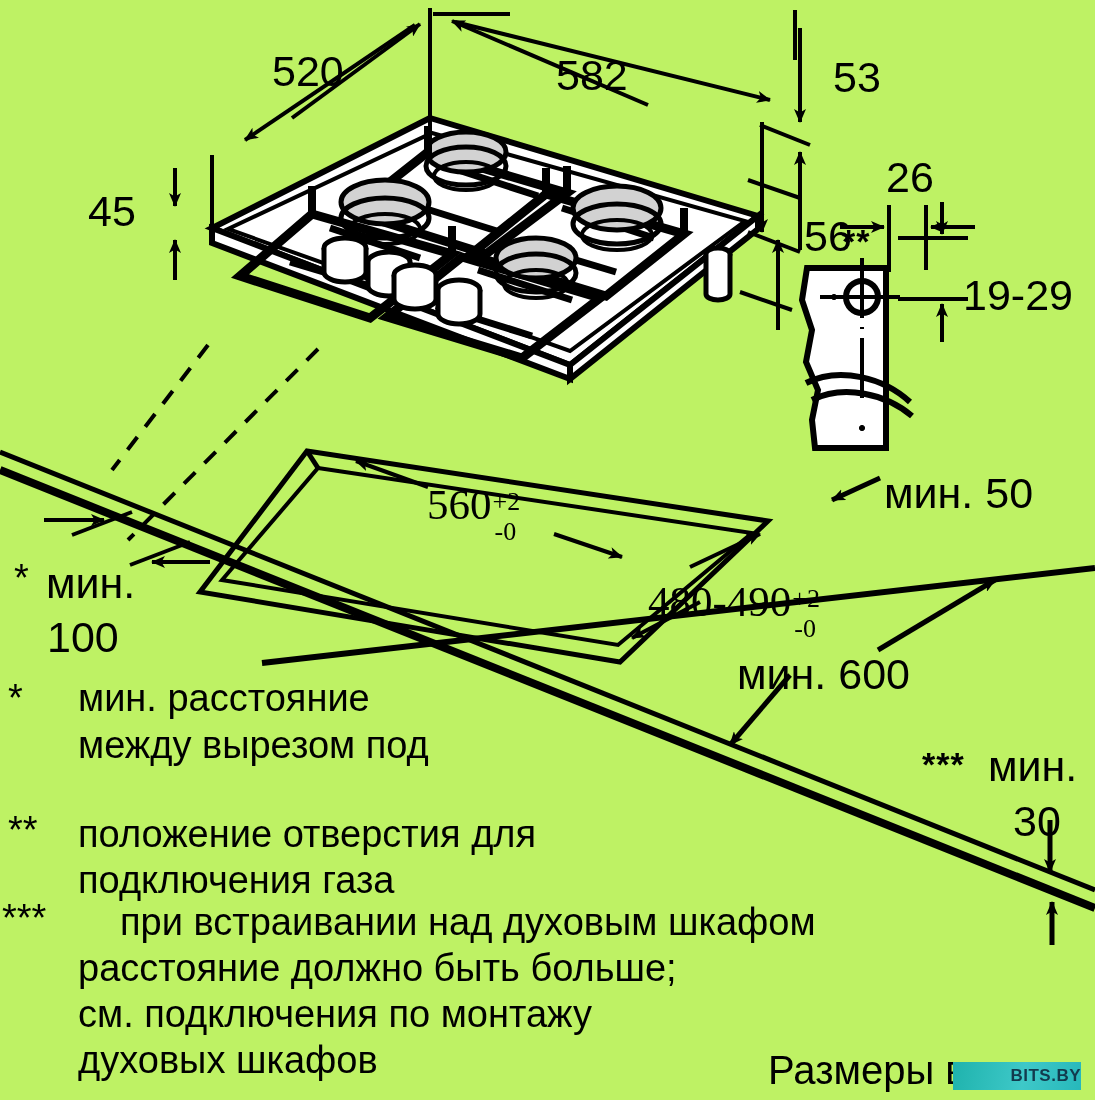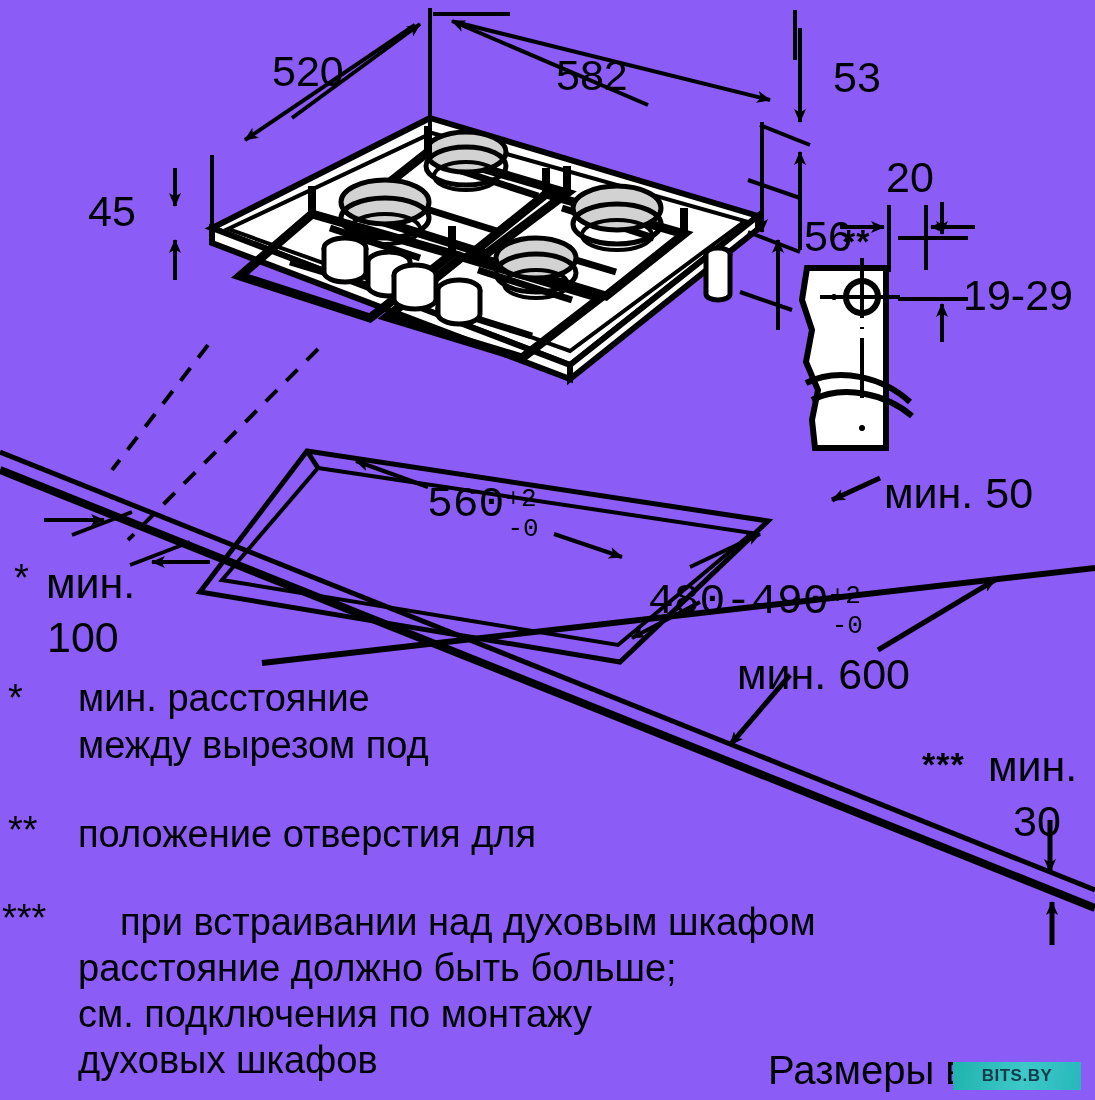--- a/index.html
+++ b/index.html
@@ -8,21 +8,21 @@
     background: #ffffff;
   }
   body {
     font-family: "Liberation Sans", sans-serif;
     color: #000000;
   }
   #page {
     position: relative;
     width: 1095px;
     height: 1100px;
-    background: #8b5cf6;
+    background: #bef264;
     overflow: hidden;
   }
   #diagram-svg {
     position: absolute;
     left: 0;
     top: 0;
     width: 1095px;
     height: 1100px;
   }
   .lbl {
@@ -33,21 +33,21 @@
     color: #000;
   }
   
   .dim {
     font-size: 43px;
     letter-spacing: 0px;
   }
   .tol-wrap {
     position: absolute;
     white-space: nowrap;
-    font-family: Liberation Mono, monospace;
+    font-family: Liberation Serif, serif;
   }
   .tol-main { font-size: 43px; }
   .tol-sup {
     display: inline-block;
     position: relative;
     font-size: 26px;
     vertical-align: baseline;
     width: 0;
   }
   .tol-plus {
@@ -80,21 +80,21 @@
   }
   #watermark {
     position: absolute;
     left: 953px;
     top: 1062px;
     width: 128px;
     height: 28px;
     background: linear-gradient(100deg, #1fb3ad 0%, #3ec8c8 55%, #27b8bb 100%);
     display: flex;
     align-items: center;
-    justify-content: center;
+    justify-content: flex-end;
   }
   #watermark .wm-text {
     font-family: "Liberation Sans", sans-serif;
     font-size: 17px;
     font-weight: 700;
     color: #123a4d;
     letter-spacing: 0.5px;
   }
   .units {
     position: absolute;
@@ -354,21 +354,21 @@
   <div class="lbl dim" style="left:272px; top:50px;">520</div>
 
   <div class="lbl dim" style="left:556px; top:54px;">582</div>
 
   <div class="lbl dim" style="left:833px; top:56px;">53</div>
 
   <div class="lbl dim" style="left:88px; top:190px;">45</div>
 
   <div class="lbl dim" style="left:804px; top:215px;">56</div>
 
-  <div class="lbl dim" style="left:886px; top:156px;">20</div>
+  <div class="lbl dim" style="left:886px; top:156px;">26</div>
 
   <div class="mini-star" style="left:842px; top:222px;">**</div>
 
   <div class="lbl dim" style="left:963px; top:258px;margin-top:16px;">19-29</div>
 
   <div class="tol-wrap" style="left:427px; top:480px;">
     <span class="tol-main">560</span><span class="tol-sup"><span class="tol-plus">+2</span><span class="tol-minus">-0</span></span>
   </div>
 
   <div class="tol-wrap" style="left:648px; top:577px;">
@@ -386,20 +386,21 @@
   <div class="mini-star" style="left:922px; top:745px;">***</div>
   <div class="lbl dim" style="left:988px; top:745px;">мин.</div>
   <div class="lbl dim" style="left:1013px; top:800px;">30</div>
 
   <div class="star" style="left:8px; top:676px;">*</div>
   <div class="note" style="left:78px; top:676px;">мин. расстояние</div>
   <div class="note" style="left:78px; top:723px;">между вырезом под</div>
 
   <div class="star" style="left:8px; top:808px;">**</div>
   <div class="note" style="left:78px; top:812px;text-align:center;">положение отверстия для</div>
+  <div class="note" style="left:78px; top:858px;">подключения газа</div>
 
   <div class="star" style="left:2px; top:896px;">***</div>
   <div class="note" style="left:78px; top:900px;margin-left:42px;">при встраивании над духовым шкафом</div>
   <div class="note" style="left:78px; top:946px;">расстояние должно быть больше;</div>
   <div class="note" style="left:78px; top:992px;">см. подключения по монтажу</div>
   <div class="note" style="left:78px; top:1038px;">духовых шкафов</div>
 
   <div class="units" style="left:768px; top:1048px;">Размеры в мм</div>
 
   <div id="watermark">

